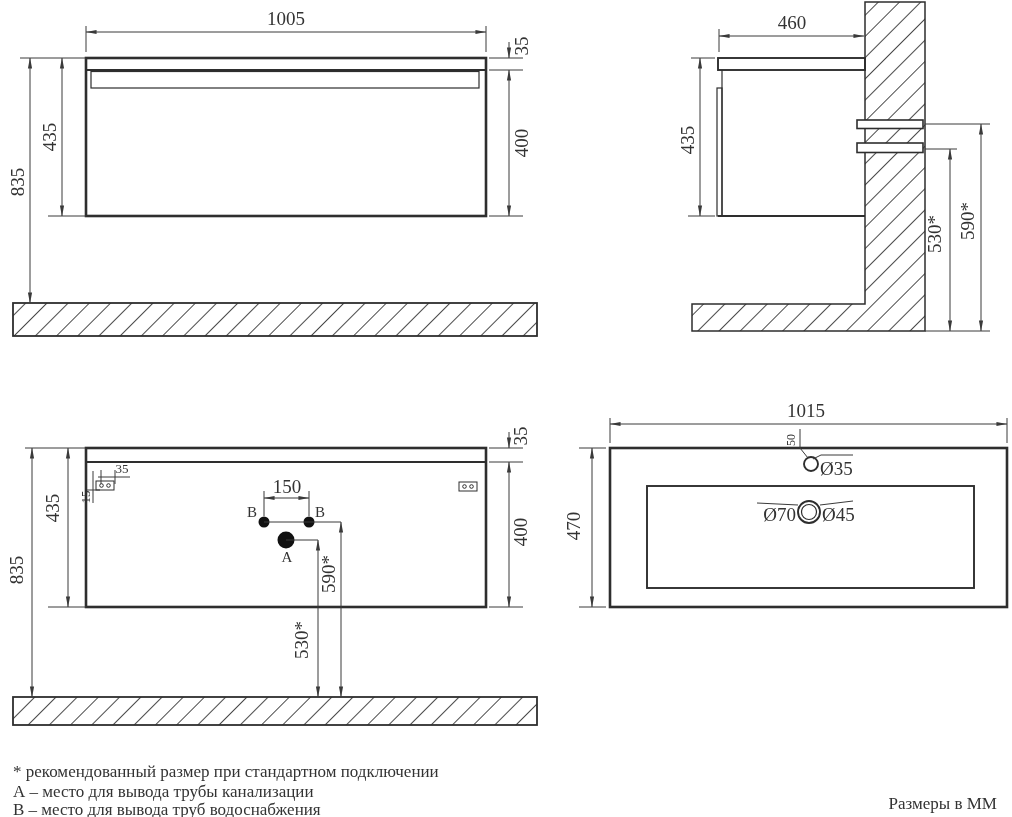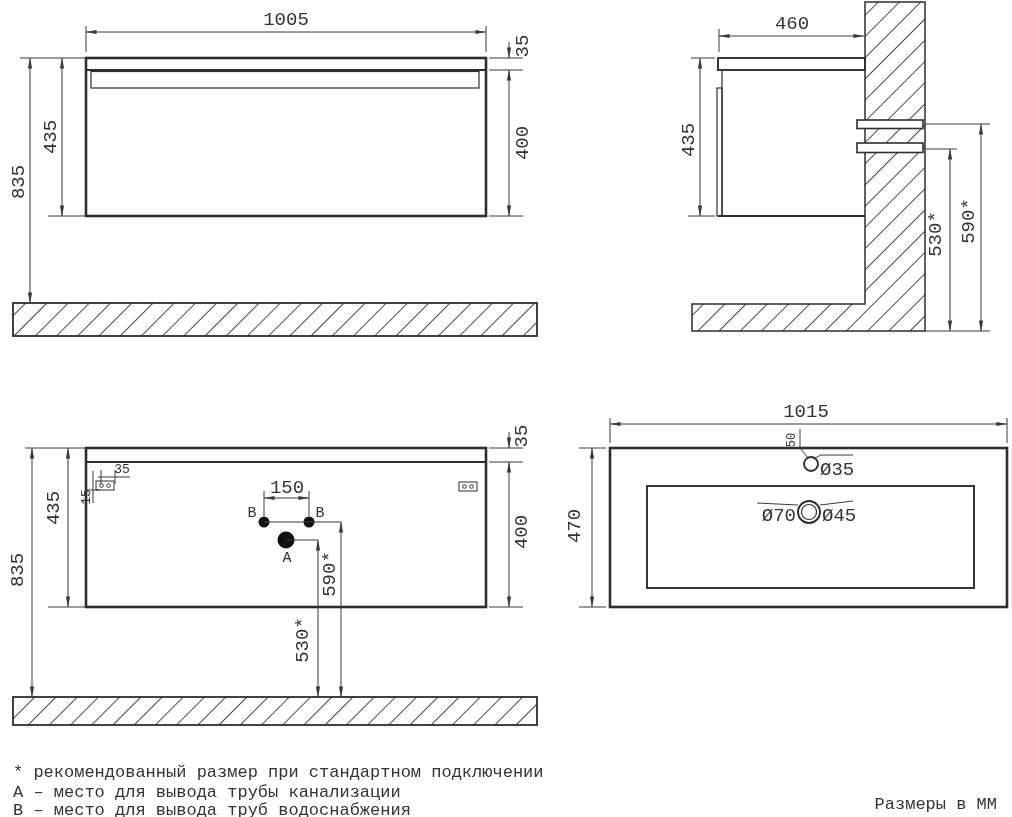--- a/index.html
+++ b/index.html
@@ -1,17 +1,17 @@
 <!DOCTYPE html>
 <html><head>
 <meta charset="utf-8">
 <style>
   html,body{margin:0;padding:0;background:#ffffff;}
   #canvas{position:relative;width:1012px;height:817px;background:#ffffff;overflow:hidden;
-          font-family:Liberation Mono, monospace;}
+          font-family:Liberation Serif, serif;}
   svg{display:block;}
   .ln{stroke:#2e2e2e;fill:none;}
   .bold{stroke-width:2.6;}
   .med{stroke-width:1.9;}
   .thin{stroke-width:1.2;}
   .dim{stroke:#3a3a3a;stroke-width:1;fill:none;}
   .pipe{fill:#ffffff;stroke:#2e2e2e;stroke-width:1.6;}
   .hole{fill:#111111;stroke:none;}
   .holesm{fill:none;stroke:#2e2e2e;stroke-width:1;}
   text{fill:#333333;}

